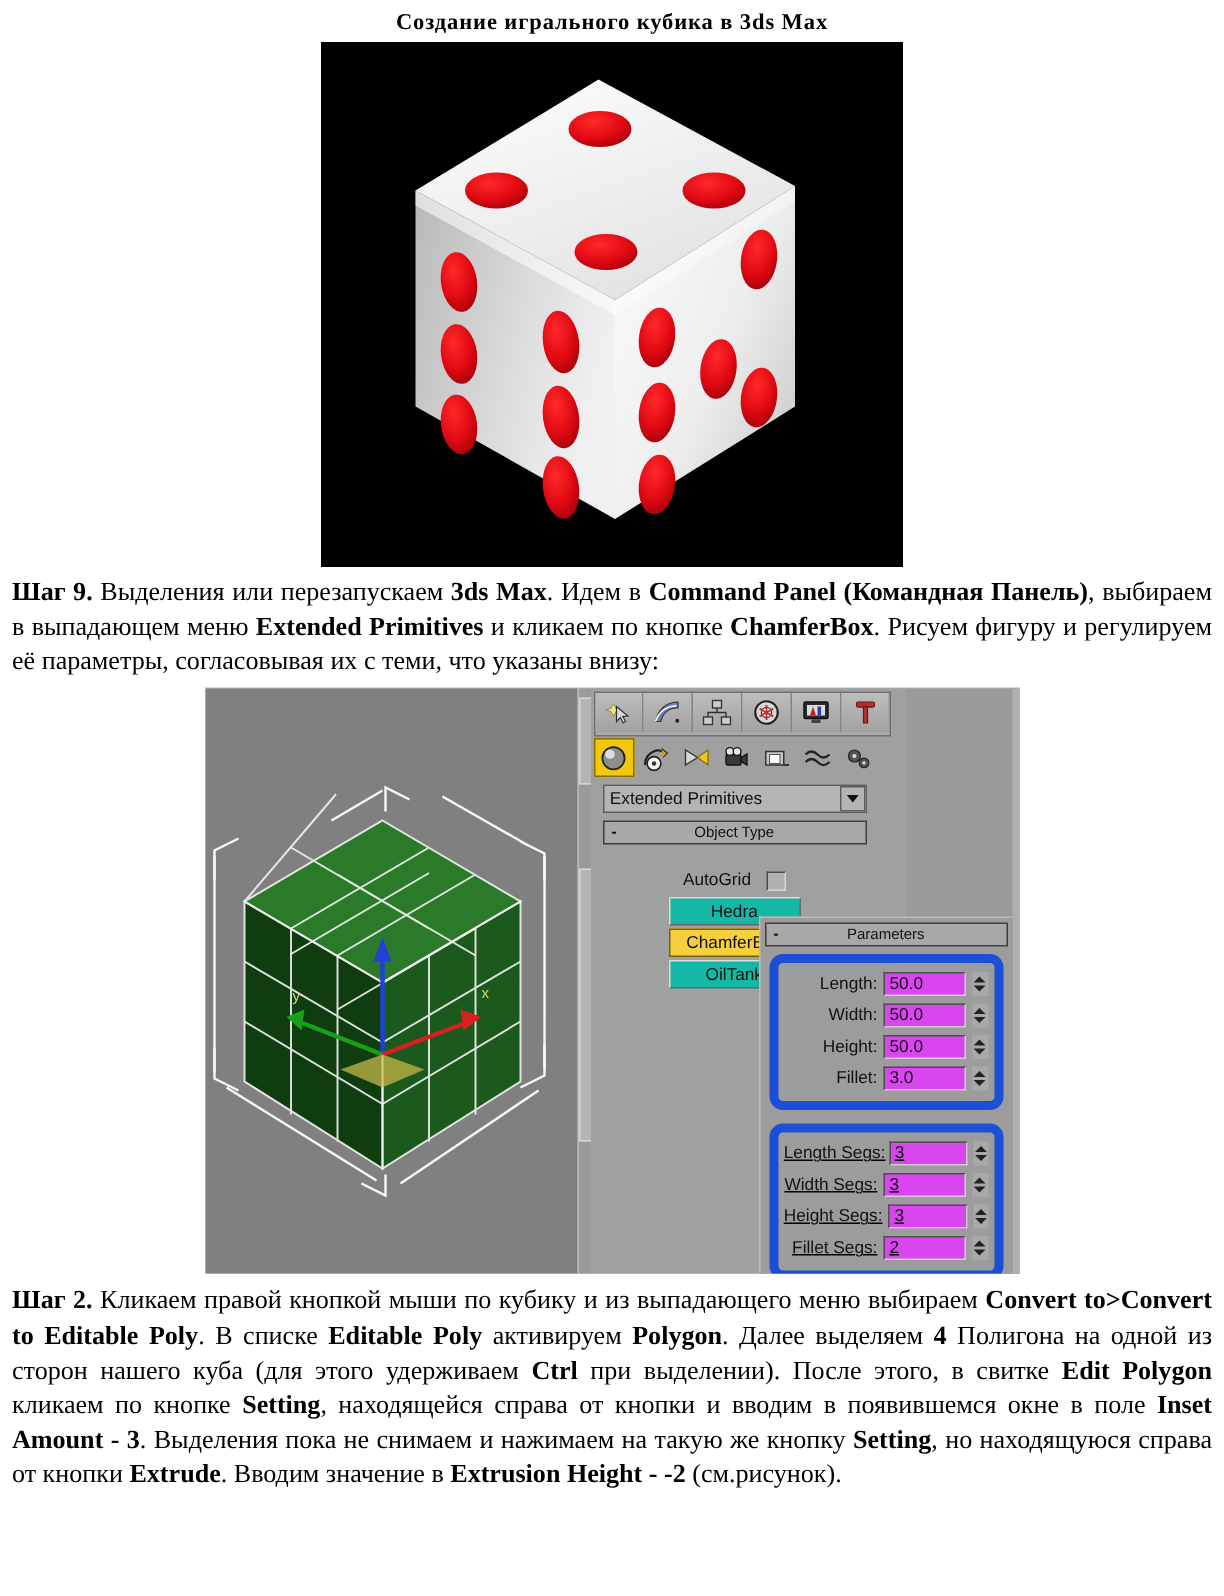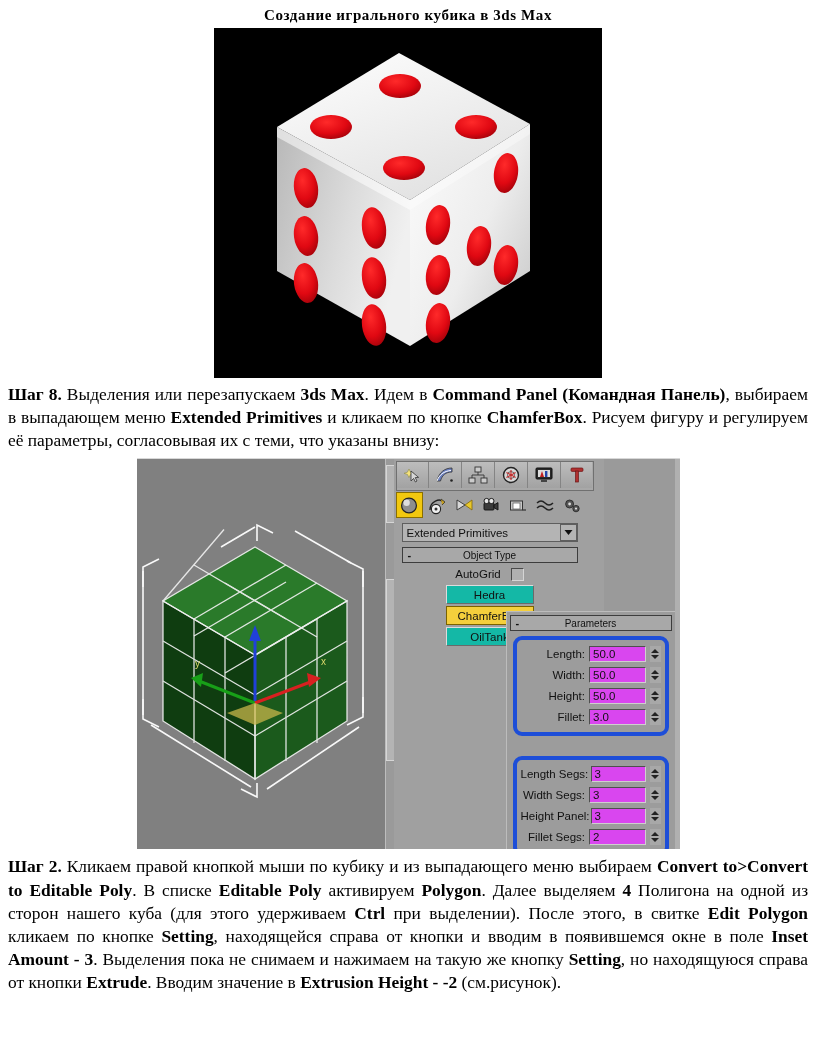--- a/index.html
+++ b/index.html
@@ -187,21 +187,21 @@
     font-size: 10px;
     color: #111;
   }
 
   .objtype {
     left: 8px; top: 88px;
     width: 176px; height: 120px;
   }
   .autogrid-row {
     display: flex; align-items: center; justify-content: center;
-    height: 18px; margin-top: 2px;
+    height: 18px; margin-top: 15px;
   }
   .autogrid-row .ag-label { font-size: 11.5px; color: #111; margin-right: 10px; }
   .checkbox {
     width: 11px; height: 11px;
     background: #b0b0b0;
     border: 1px solid #4a4a4a;
     border-right-color: #d5d5d5;
     border-bottom-color: #d5d5d5;
   }
   .objbtn {
@@ -225,26 +225,26 @@
   .params {
     position: absolute;
     left: 112px; top: 152px;
     width: 168px;
     background: #9c9c9c;
     border-left: 1px solid #bcbcbc;
     border-top: 1px solid #bcbcbc;
   }
   .params .rollout-header { margin: 3px 3px 0 3px; }
   .redbox {
-    border: 4px solid #1d4ed8;
+    border: 6px solid #1d4ed8;
     border-radius: 9px;
     margin: 5px 6px 0 6px;
     padding: 4px 4px 5px 4px;
   }
-  .redbox.second { margin-top: 20px; }
+  .redbox.second { margin-top: 9px; text-decoration: underline; }
   .prow {
     display: flex;
     align-items: center;
     height: 20px;
     margin-bottom: 1px;
   }
   .prow:last-child { margin-bottom: 0; }
   .plabel {
     font-size: 11.5px;
     color: #111;
@@ -359,21 +359,21 @@
         <ellipse cx="224" cy="247" rx="12" ry="20" fill="url(#pipG)" transform="rotate(8 224 247)"></ellipse>
         <ellipse cx="224" cy="295" rx="12" ry="20" fill="url(#pipG)" transform="rotate(8 224 295)"></ellipse>
         <ellipse cx="292" cy="145" rx="12" ry="20" fill="url(#pipG)" transform="rotate(8 292 145)"></ellipse>
         <ellipse cx="265" cy="218" rx="12" ry="20" fill="url(#pipG)" transform="rotate(8 265 218)"></ellipse>
         <ellipse cx="292" cy="237" rx="12" ry="20" fill="url(#pipG)" transform="rotate(8 292 237)"></ellipse>
       </g>
     </svg>
   </div>
 
   <p class="para p-step1">
-    <b>Шаг 8.</b><span><span> Выделения или перезапускаем </span><b>3ds Max</b><span>. Идем в </span><b>Command Panel (Командная Панель)</b><span>, выбираем в выпадающем меню </span><b>Extended Primitives</b><span> и кликаем по кнопке </span><b>ChamferBox</b><span>. Рисуем фигуру и регулируем её параметры, согласовывая их с теми, что указаны внизу:</span></span>
+    <b>Шаг 9.</b><span><span> Выделения или перезапускаем </span><b>3ds Max</b><span>. Идем в </span><b>Command Panel (Командная Панель)</b><span>, выбираем в выпадающем меню </span><b>Extended Primitives</b><span> и кликаем по кнопке </span><b>ChamferBox</b><span>. Рисуем фигуру и регулируем её параметры, согласовывая их с теми, что указаны внизу:</span></span>
   </p>
 
   <div class="max-figure">
 
     <div class="viewport">
       <svg width="248" height="390" viewBox="0 0 248 390">
         <rect x="0" y="0" width="248" height="390" fill="#808080"></rect>
 
         <g stroke="#ffffff" stroke-width="1.6" fill="none" opacity="0.95">
           <path d="M6 128 L6 108 L22 100"></path>
@@ -623,21 +623,21 @@
           </div>
           <div class="prow">
             <span class="plabel">Width Segs:</span>
             <span class="pfield">3</span>
             <span class="spinner">
                 <span class="sp-up"></span>
                 <span class="sp-dn"></span>
               </span>
           </div>
           <div class="prow">
-            <span class="plabel">Height Panel:</span>
+            <span class="plabel">Height Segs:</span>
             <span class="pfield">3</span>
             <span class="spinner">
                 <span class="sp-up"></span>
                 <span class="sp-dn"></span>
               </span>
           </div>
           <div class="prow">
             <span class="plabel">Fillet Segs:</span>
             <span class="pfield">2</span>
             <span class="spinner">

